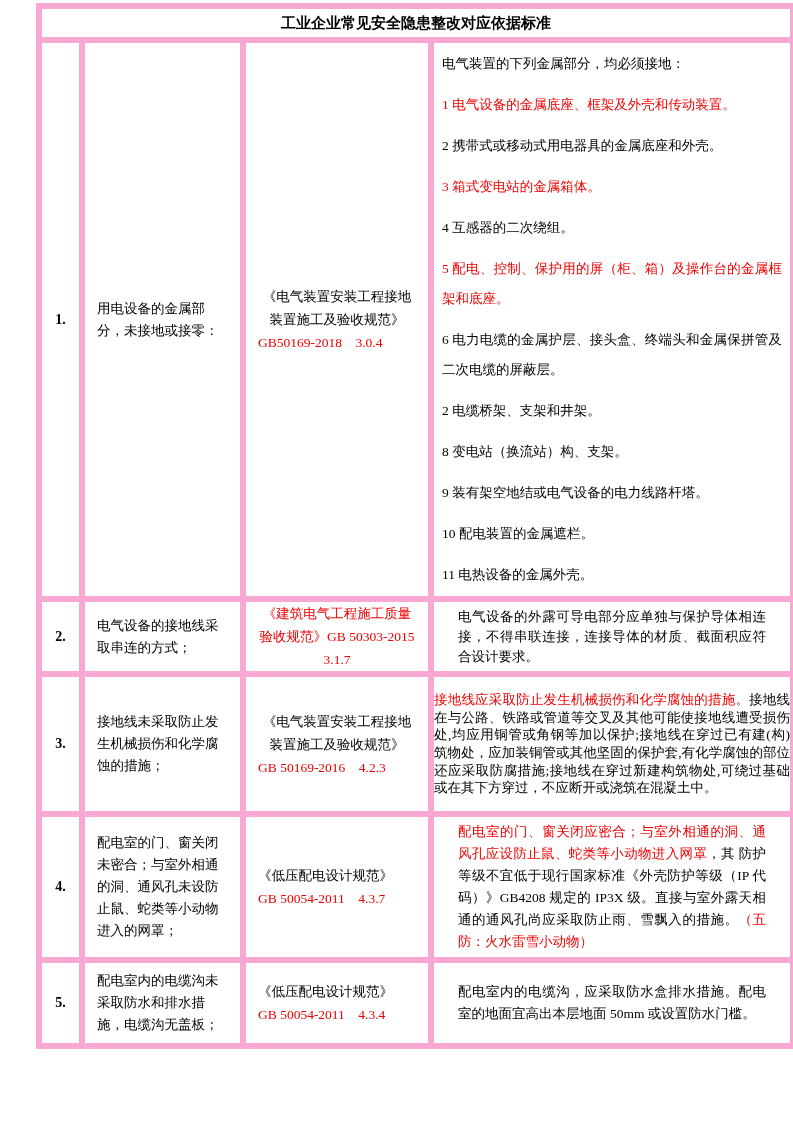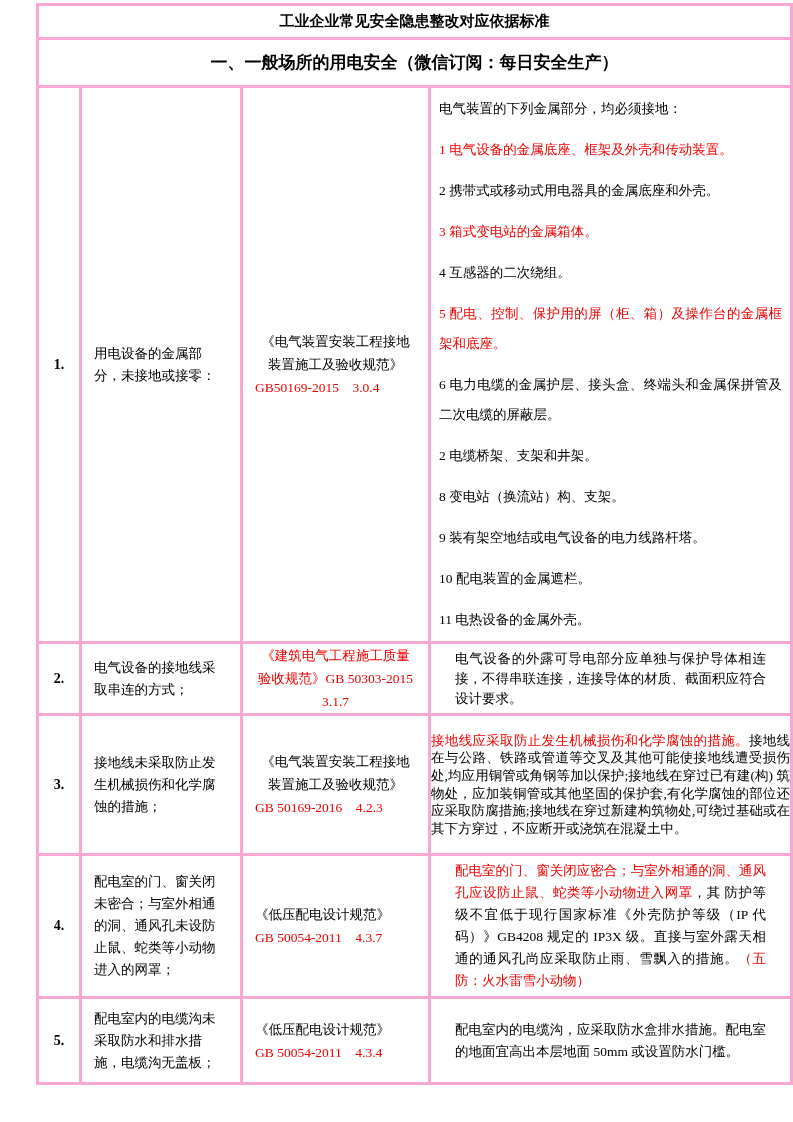--- a/index.html
+++ b/index.html
@@ -11,21 +11,21 @@
     color: #000000;
     overflow: hidden;
   }
   table.doc-table {
     border-collapse: collapse;
     table-layout: fixed;
     width: 754px;
     margin: 3px 0 0 36px;
   }
   .doc-table td, .doc-table th {
-    border: 3px solid #f9a8d4;
+    border: 6px solid #f9a8d4;
     vertical-align: middle;
     font-size: 13.5px;
     overflow: hidden;
   }
   tr.title-row td {
     height: 34px;
     text-align: center;
     font-weight: bold;
     font-size: 15px;
   }
@@ -85,29 +85,26 @@
   <colgroup>
     <col style="width:43px">
     <col style="width:161px">
     <col style="width:188px">
     <col style="width:362px">
   </colgroup>
   <thead>
     <tr class="title-row">
       <td colspan="4">工业企业常见安全隐患整改对应依据标准</td>
     </tr>
-    <tr class="section-row">
-      <td colspan="4">一、一般场所的用电安全（微信订阅：每日安全生产）</td>
-    </tr>
   </thead>
   <tbody class="data-rows">
       <tr>
         <td class="col-no">1.</td>
         <td class="col-hazard">用电设备的金属部分，未接地或接零：</td>
-        <td class="col-basis"><span style="color: rgb(0, 0, 0);">《电气装置安装工程接地装置施工及验收规范》</span><span style="color: rgb(238, 0, 0);">GB50169-2015　3.0.4</span></td>
+        <td class="col-basis"><span style="color: rgb(0, 0, 0);">《电气装置安装工程接地装置施工及验收规范》</span><span style="color: rgb(238, 0, 0);">GB50169-2018　3.0.4</span></td>
         <td class="col-std std-1">
           <p><span style="color: rgb(0, 0, 0);">电气装置的下列金属部分，均必须接地：</span></p>
           <p><span style="color: rgb(238, 0, 0);">1 电气设备的金属底座、框架及外壳和传动装置。</span></p>
           <p><span style="color: rgb(0, 0, 0);">2 携带式或移动式用电器具的金属底座和外壳。</span></p>
           <p><span style="color: rgb(238, 0, 0);">3 箱式变电站的金属箱体。</span></p>
           <p><span style="color: rgb(0, 0, 0);">4 互感器的二次绕组。</span></p>
           <p><span style="color: rgb(238, 0, 0);">5 配电、控制、保护用的屏（柜、箱）及操作台的金属框架和底座。</span></p>
           <p><span style="color: rgb(0, 0, 0);">6 电力电缆的金属护层、接头盒、终端头和金属保拼管及二次电缆的屏蔽层。</span></p>
           <p><span style="color: rgb(0, 0, 0);">2 电缆桥架、支架和井架。</span></p>
           <p><span style="color: rgb(0, 0, 0);">8 变电站（换流站）构、支架。</span></p>

